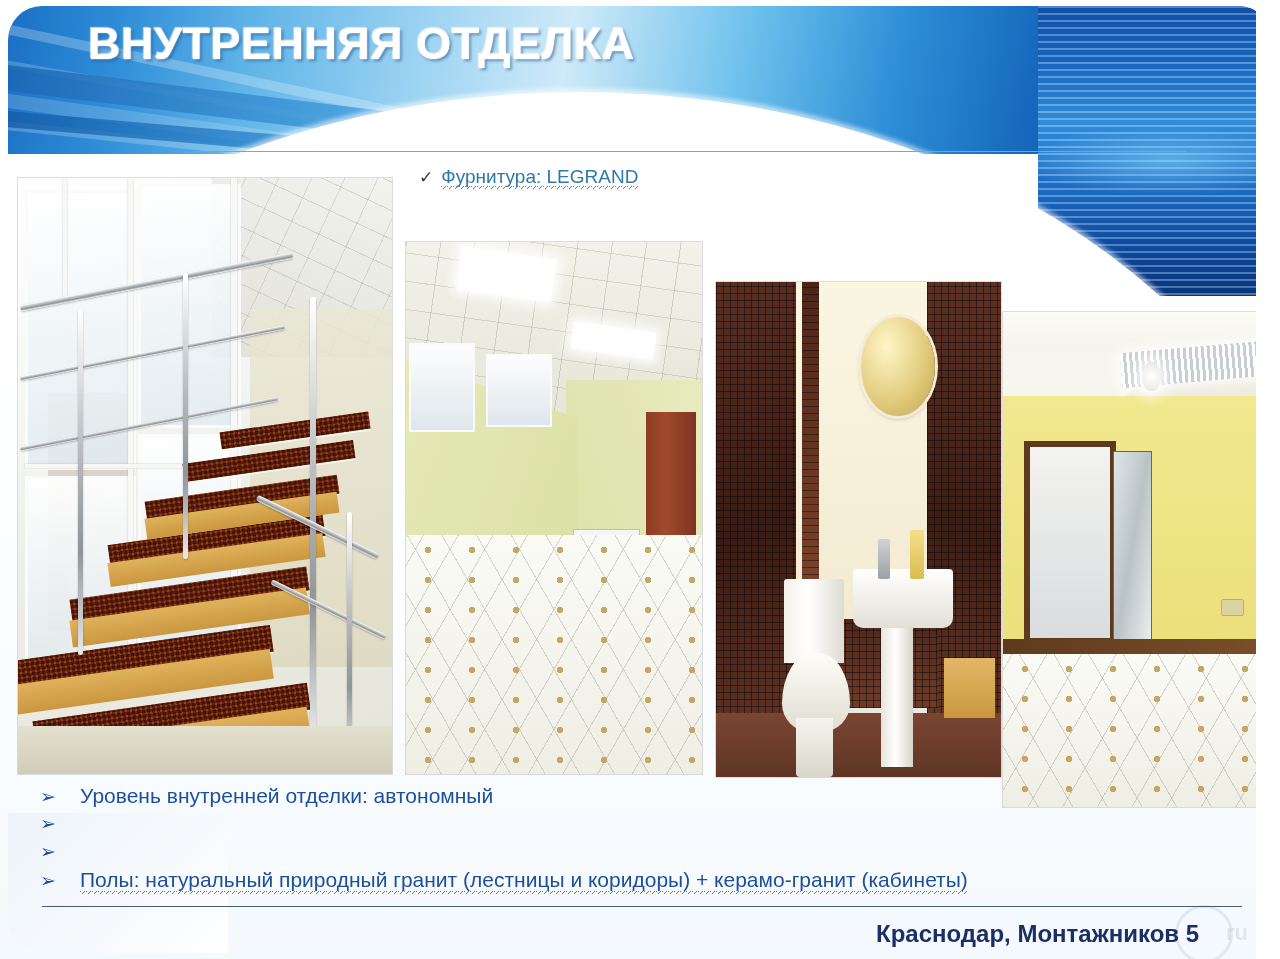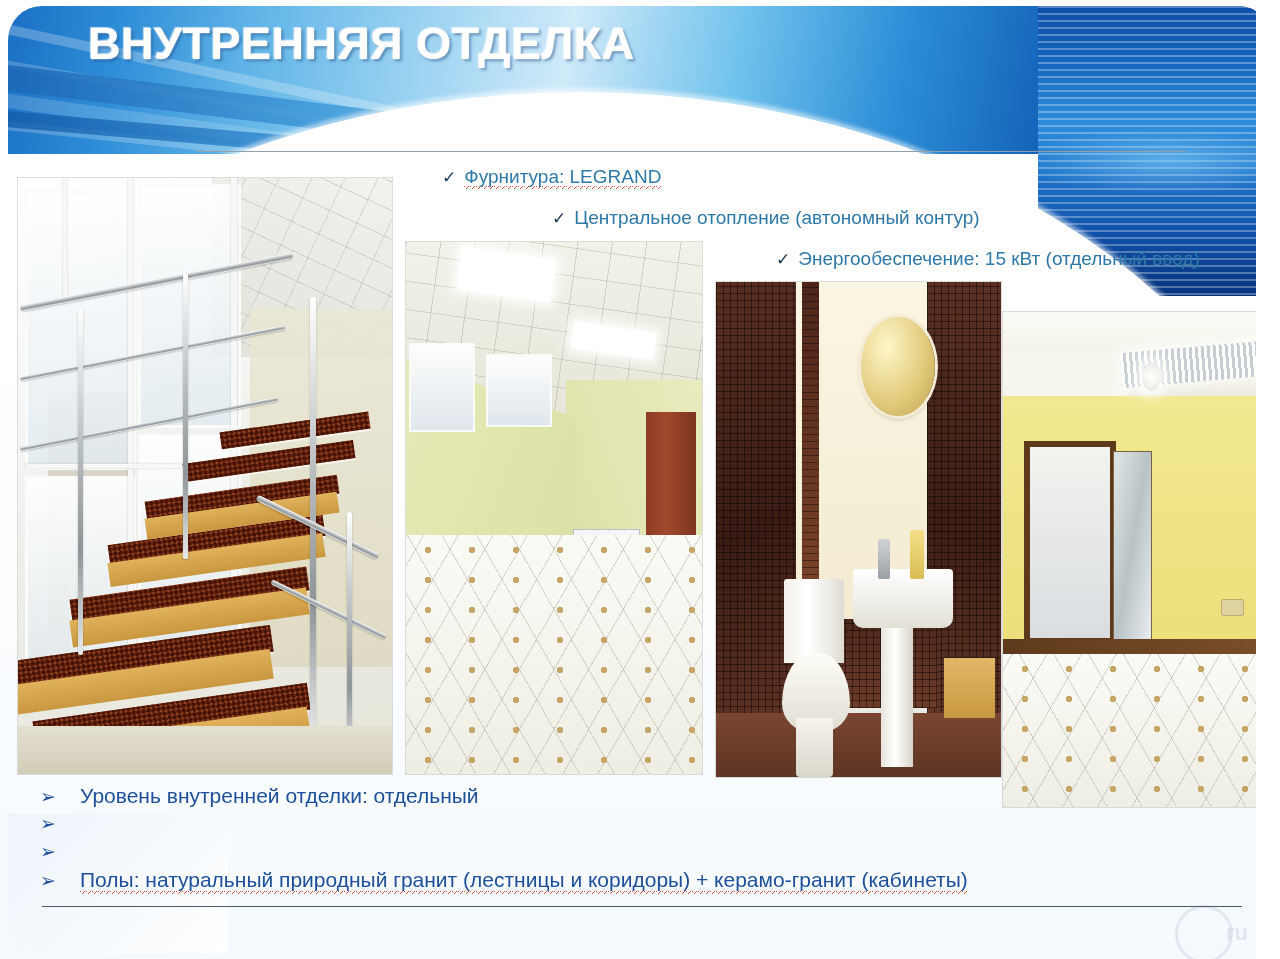--- a/index.html
+++ b/index.html
@@ -170,21 +170,21 @@
     color: #2e79a8;
     white-space: nowrap;
     font-family: "Liberation Sans", sans-serif;
   }
   .check-line .tick {
     color: #1b3a57;
     font-size: 17px;
     margin-right: 8px;
     font-weight: normal;
   }
-  #check-1 { left: 442px; top: 166px; }
+  #check-1 { left: 419px; top: 166px; }
   #check-2 { left: 552px; top: 207px; }
   #check-3 { left: 776px; top: 248px; }
 
   .squiggle {
     background-image:
       repeating-linear-gradient(135deg,
         #d94a3d 0px, #d94a3d 1px, transparent 1px, transparent 3px);
     background-repeat: repeat-x;
     background-size: 6px 3px;
     background-position: left bottom;
@@ -537,26 +537,20 @@
   <div id="swoosh"></div>
   <div id="corner-blob"></div>
 
   <div id="title">ВНУТРЕННЯЯ ОТДЕЛКА</div>
 
 
   <div id="top-rule"></div>
 
   <div class="check-line" id="check-1">
     <span class="tick">✓</span><span class="squiggle">Фурнитура: LEGRAND</span>
-  </div>
-  <div class="check-line" id="check-2">
-    <span class="tick">✓</span><span>Центральное отопление (автономный контур)</span>
-  </div>
-  <div class="check-line" id="check-3">
-    <span class="tick">✓</span><span>Энергообеспечение: 15 кВт (отдельный ввод)</span>
   </div>
 
   <div class="photo" id="photo-stairs">
     <div class="sky"></div>
     <div class="ceil"></div>
     <div class="ceilgrid"></div>
     <div class="wallright"></div>
 
     <div class="bldg" style="left:8%;top:36%;width:22%;height:40%;"></div>
     <div class="bldg" style="left:2%;top:52%;width:12%;height:30%;opacity:.4;"></div>
@@ -651,30 +645,31 @@
       <div class="dots"></div>
     </div>
   </div>
 
   <div id="watermark-circle"></div>
   <div id="watermark-2">ru</div>
 
   <div id="bottom-list">
     <div class="arrow-line">
       <span class="arrow">➢</span>
-      <span>Уровень внутренней отделки: отдельный</span>
+      <span>Уровень внутренней отделки: автономный</span>
     </div>
     <div class="arrow-line">
       <span class="arrow">➢</span>
     </div>
     <div class="arrow-line">
       <span class="arrow">➢</span>
     </div>
     <div class="arrow-line">
       <span class="arrow">➢</span>
       <span class="squiggle">Полы: натуральный природный гранит (лестницы и коридоры) + керамо-гранит (кабинеты)</span>
     </div>
   </div>
 
   <div id="bottom-rule"></div>
 
+  <div id="footer">Краснодар, Монтажников 5</div>
 
 </div>
 
 </body></html>

